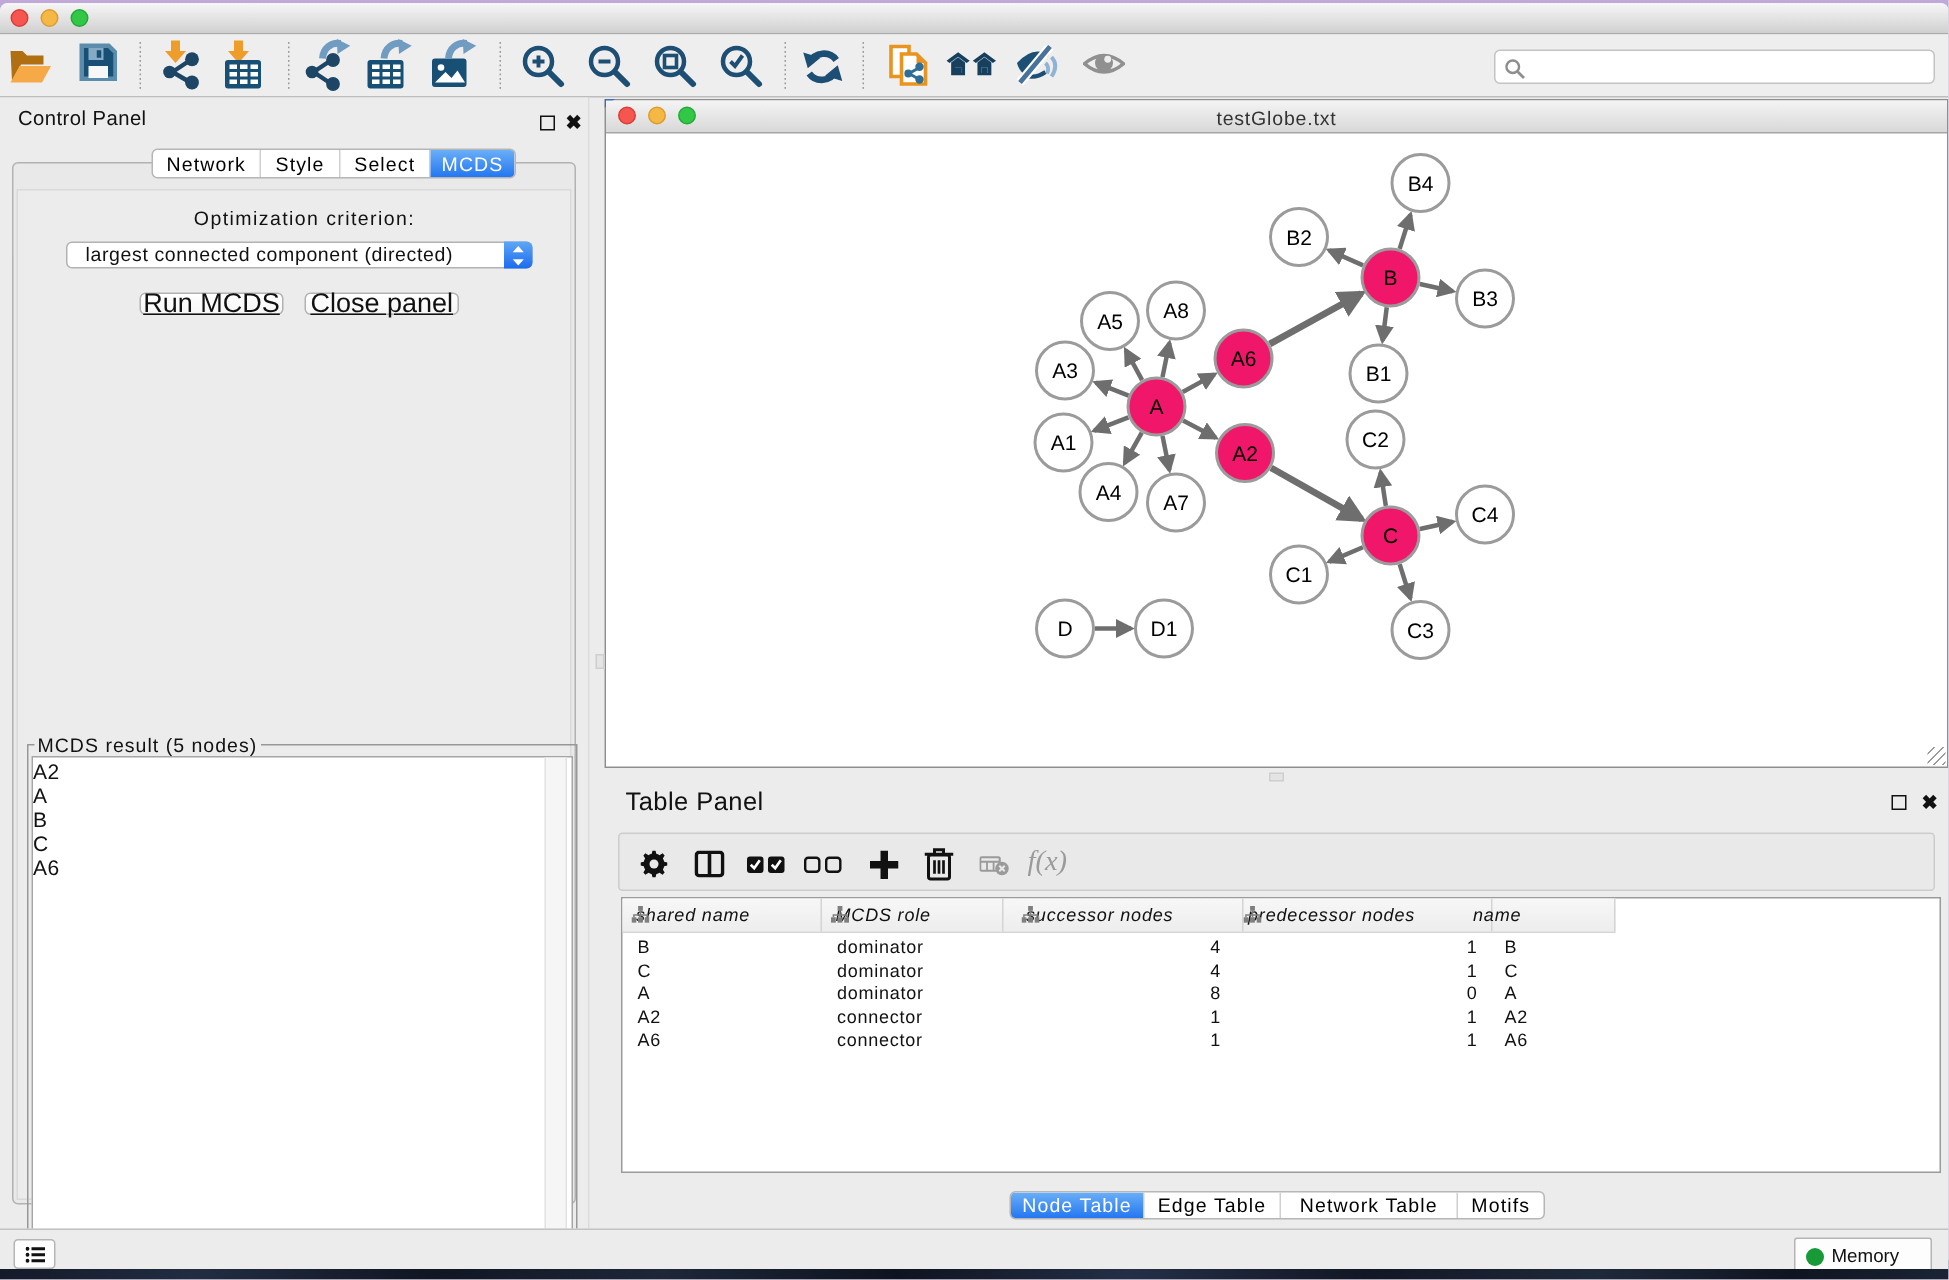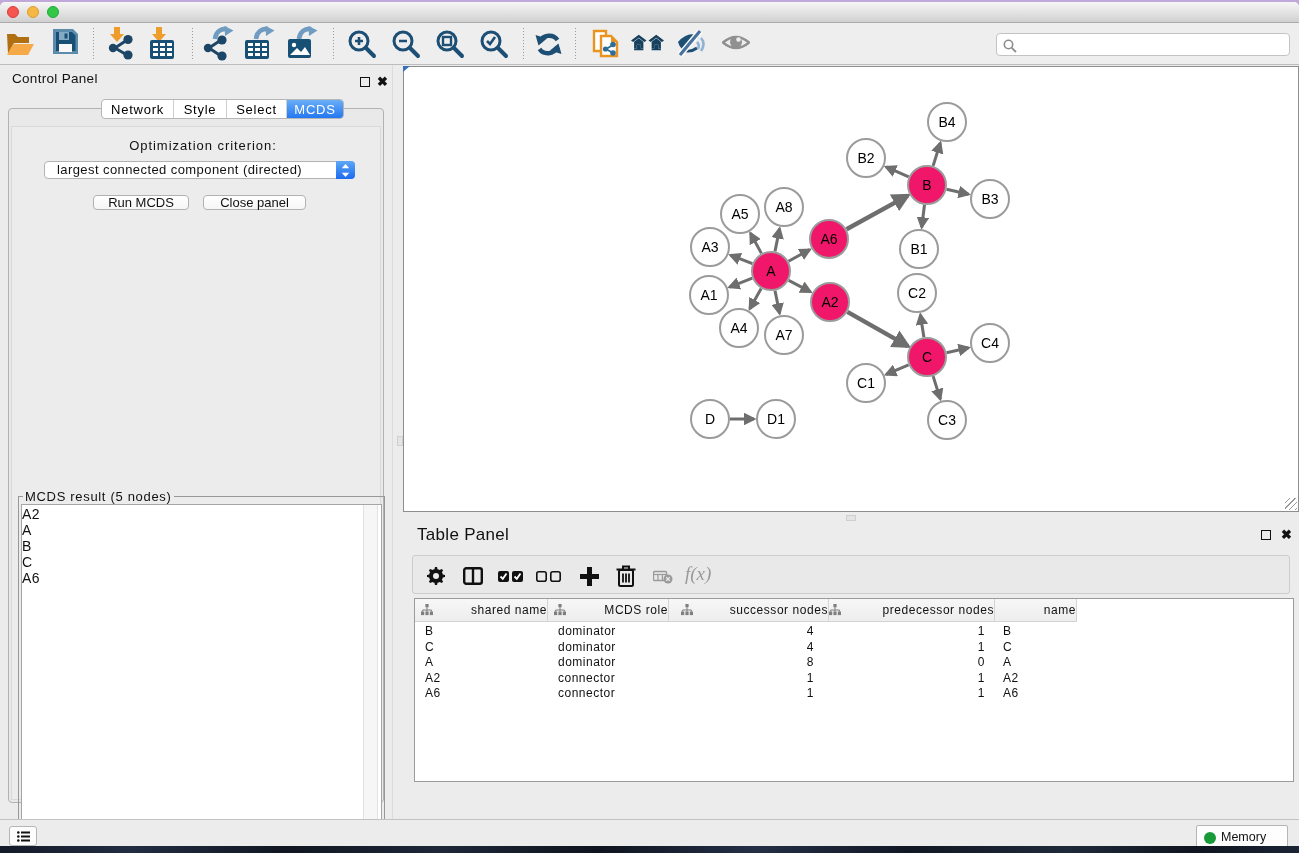--- a/index.html
+++ b/index.html
@@ -45,21 +45,21 @@
   border-right:1px solid #cfcfcf; }
 #cptabs .tab:last-child { border-right:none; }
 #cptabs .tab.sel { background:linear-gradient(#6aaef7,#2377f1); color:#fff; }
 .optlabel { position:absolute; left:7px; width:100%; top:11px; text-align:center; font-size:13px; letter-spacing:0.95px; color:#111; }
 #dropdown { position:absolute; left:32px; top:34px; width:311px; height:18px; background:#fff;
   border:1px solid #b2b2b2; border-radius:4px; font-size:13px; letter-spacing:0.42px; line-height:16px; color:#111;
   padding-left:12px; }
 #dropdown .step { position:absolute; right:-1px; top:-1px; width:19px; height:18px;
   background:linear-gradient(#5ea7f6,#1b6bef); border-radius:0 4px 4px 0; }
 .btn { position:absolute; height:15px; background:linear-gradient(#ffffff,#f6f6f6); border:1px solid #b2b2b2;
-  border-radius:4px; font-size:13px; color:#111; text-align:center; line-height:13.5px; }
+  border-radius:4px; font-size:18px; color:#111; text-align:center; line-height:13.5px;text-decoration:underline; }
 #mcds-fs { position:absolute; left:6px; top:337px; width:367px; height:337px;
   border:1px solid #989898;margin-top:32px; }
 #mcds-fs .legend { position:absolute; left:4px; top:-8px; background:#ececec; padding:0 2px;
   font-size:13px; letter-spacing:0.68px; color:#111; }
 #mcds-list { position:absolute; left:2px; top:7px; width:361px; height:321px; background:#fff;
   border:1px solid #a5a5a5; font-size:14px; letter-spacing:0.4px; color:#111; }
 #mcds-list .sc { position:absolute; right:3px; top:0; width:15px; height:100%;
   background:#f6f6f6; border-left:1px solid #e2e2e2; border-right:1px solid #e2e2e2; }
 #mcds-list ul { list-style:none; padding:1px 0 0 0; }
 #mcds-list li { height:16.05px; line-height:16.05px; }
@@ -88,21 +88,21 @@
 
 #tpanel { position:absolute; left:404px; top:521px; width:895px; height:296px; background:#ececec; }
 #tpanel .hdr { position:absolute; left:13px; top:2px; font-size:17px; letter-spacing:0.3px; color:#111; }
 #ttoolbar { position:absolute; left:8px; top:32px; width:878px; height:39px; background:#e9e9e9;
   border:1px solid #cccccc; border-radius:3px; }
 #ttable { position:absolute; left:10px; top:75px; width:880px; height:184px; background:#fff;
   border:1px solid #9b9b9b; font-size:12px; }
 #ttable .thead { position:absolute; left:0; top:0; height:23px; background:linear-gradient(#f7f7f7,#ededed);
   border-bottom:1px solid #d4d4d4; }
 #ttable .th { position:absolute; top:0; height:22px; border-right:1px solid #d4d4d4;
-  text-align:right; line-height:22px; letter-spacing:0.55px; color:#111; text-indent:9px; }
+  text-align:left; line-height:22px; letter-spacing:0.55px; color:#111; text-indent:9px;font-style:italic; }
 #ttable .row { position:absolute; left:0; width:672px; height:15.5px; line-height:15.5px; letter-spacing:0.5px; color:#111; }
 #ttable .c { position:absolute; top:0; }
 #btabs { position:absolute; left:269px; top:271px; height:19px; display:flex;
   border:1px solid #b6b6b6; border-radius:4px; background:#fff; overflow:hidden; }
 #btabs .tab { font-size:13px; letter-spacing:0.75px; color:#000; text-align:center; line-height:18px;
   border-right:1px solid #cfcfcf; }
 #btabs .tab:last-child { border-right:none; }
 #btabs .tab.sel { background:linear-gradient(#6aaef7,#2377f1); color:#fff; }
 
 .split-h { position:absolute; background:#e4e4e4; border:1px solid #cfcfcf; }
@@ -288,20 +288,26 @@
       <div class="tab" style="width:72px;">Network</div>
       <div class="tab" style="width:53px;">Style</div>
       <div class="tab" style="width:60px;">Select</div>
       <div class="tab sel" style="width:56px;">MCDS</div>
     </div>
   </div>
   <div id="netwin">
     <svg style="position:absolute;left:-1px;top:-1px;" width="7" height="6" viewBox="0 0 7 6">
         <path d="M0,0 L7,0 L0,6 Z" fill="#3b6fb5"></path>
       </svg>
+    <div class="wtitle">
+      <div class="tl r"></div>
+        <div class="tl y"></div>
+        <div class="tl g"></div>
+      <div class="t">testGlobe.txt</div>
+    </div>
     <svg id="graph" width="894" height="422" viewBox="0 0 894 422">
       <defs>
           <marker id="arr" viewBox="0 0 10 10" refX="8" refY="5" markerWidth="4.2" markerHeight="4.2" orient="auto-start-reverse">
             <path d="M0,0 L10,5 L0,10 z" fill="#6e6e6e"></path>
           </marker>
         </defs>
       <line x1="356.4" y1="164.4" x2="345.5" y2="144.3" stroke="#6e6e6e" stroke-width="3" marker-end="url(#arr)"></line>
       <line x1="370.0" y1="162.4" x2="374.6" y2="139.6" stroke="#6e6e6e" stroke-width="3" marker-end="url(#arr)"></line>
       <line x1="347.4" y1="174.7" x2="325.5" y2="166.1" stroke="#6e6e6e" stroke-width="3" marker-end="url(#arr)"></line>
       <line x1="347.3" y1="189.2" x2="324.5" y2="198.1" stroke="#6e6e6e" stroke-width="3" marker-end="url(#arr)"></line>
@@ -474,20 +480,26 @@
           <div class="c" style="left:588px;">A2</div>
         </div>
       <div class="row" style="top:87.0px;">
           <div class="c" style="left:10px;">A6</div>
           <div class="c" style="left:143px;">connector</div>
           <div class="c" style="left:254px; width:145px; text-align:right;">1</div>
           <div class="c" style="left:408px; width:162px; text-align:right;">1</div>
           <div class="c" style="left:588px;">A6</div>
         </div>
     </div>
+    <div id="btabs">
+      <div class="tab sel" style="width:89px;">Node Table</div>
+      <div class="tab" style="width:91px;">Edge Table</div>
+      <div class="tab" style="width:118px;">Network Table</div>
+      <div class="tab" style="width:57px;">Motifs</div>
+    </div>
   </div>
   <div id="statusbar">
     <div id="sb-btn">
         <svg style="position:absolute;left:7px;top:4px;" width="13" height="11" viewBox="0 0 13 11">
       <circle cx="1.3" cy="1.5" r="1.3" fill="#111"></circle>
           <circle cx="1.3" cy="5.5" r="1.3" fill="#111"></circle>
           <circle cx="1.3" cy="9.5" r="1.3" fill="#111"></circle>
       <rect x="4" y="0.5" width="9" height="2" fill="#111"></rect>
           <rect x="4" y="4.5" width="9" height="2" fill="#111"></rect>
           <rect x="4" y="8.5" width="9" height="2" fill="#111"></rect>

